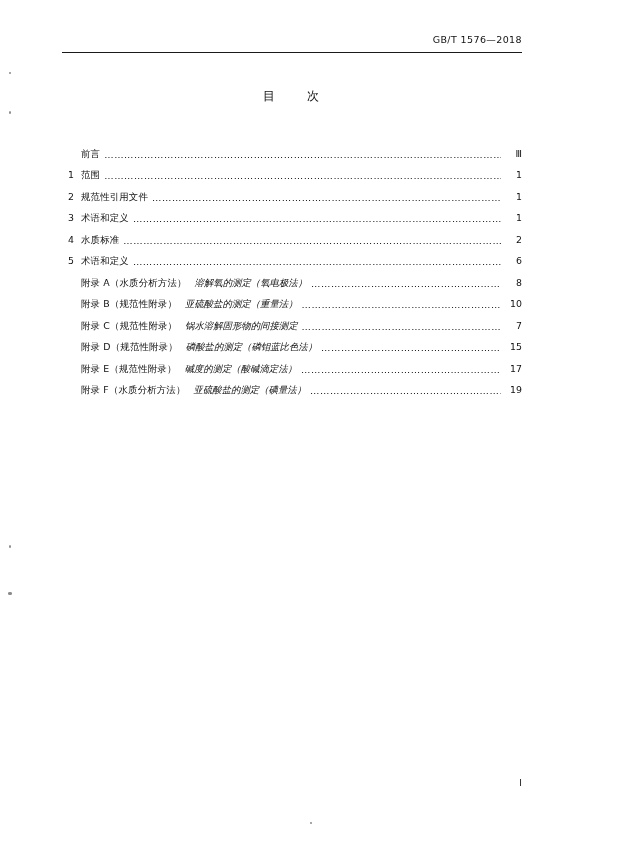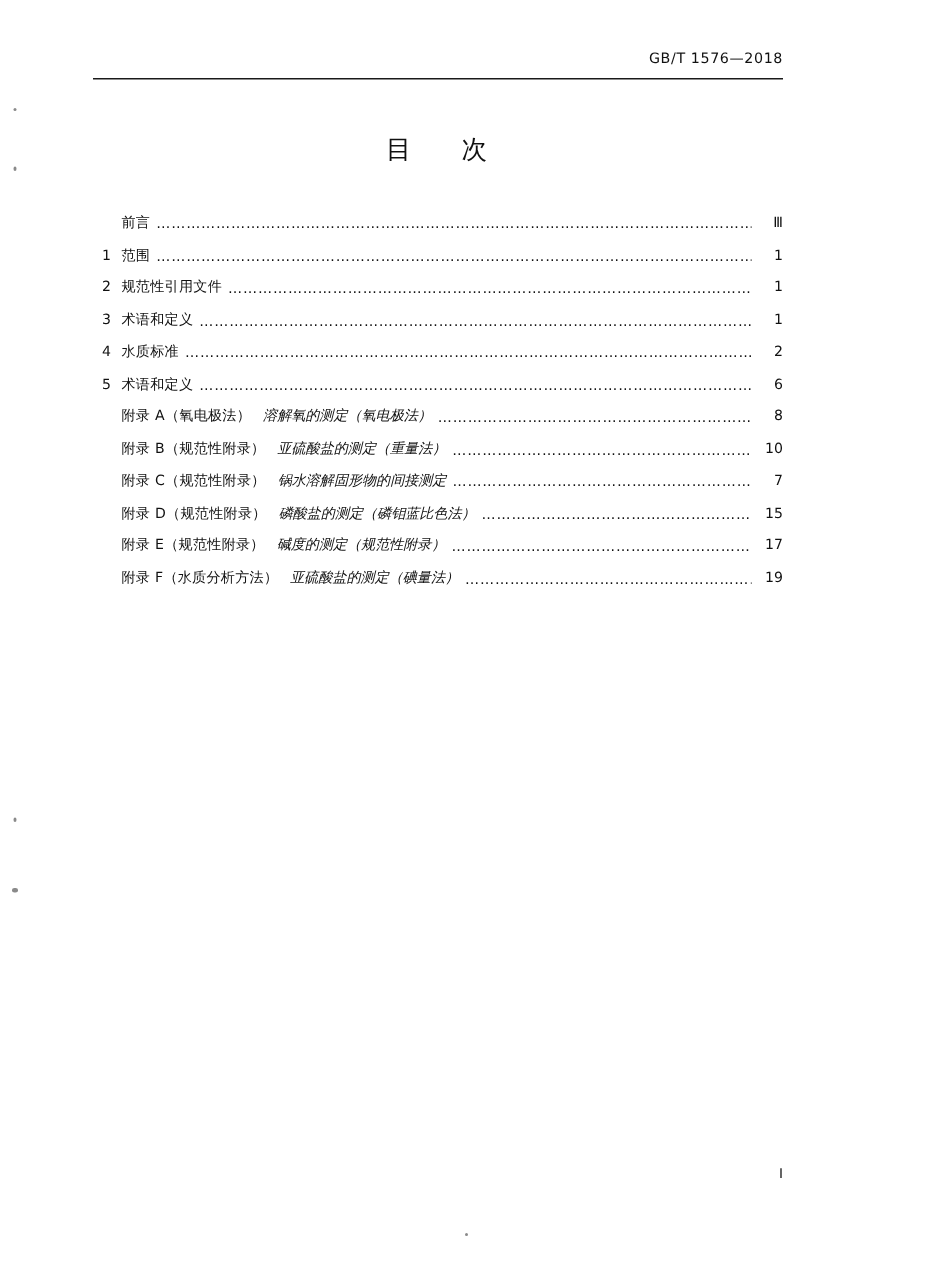--- a/index.html
+++ b/index.html
@@ -37,36 +37,36 @@
     top: 52px;
     height: 1px;
     background: #1a1a1a;
   }
   .doc-title {
     position: absolute;
     left: 0;
     right: 0;
     top: 88px;
     text-align: center;
-    font-size: 17px;
+    font-size: 12px;
     letter-spacing: 14px;
     text-indent: 14px;
     font-family: "DejaVu Serif", "Liberation Serif", serif;
     font-weight: normal;
     color: #111;
   }
   .toc {
     position: absolute;
     left: 68px;
     right: 60px;
     top: 138px;
   }
   .toc-row {
     display: flex;
-    align-items: center;
+    align-items: flex-end;
     font-size: 9.4px;
     line-height: 13px;
     height: 21.5px;
     color: #111;
     white-space: nowrap;
   }
   .toc-label {
     flex: 0 0 auto;
     letter-spacing: 0.2px;
   }
@@ -163,21 +163,21 @@
         <span class="pagenum">2</span>
       </div>
       <div class="toc-row">
         <span class="toc-num">5</span>
         <span class="toc-label">术语和定义</span>
         <span class="leader">………………………………………………………………………………………………………………………………………………………………………………………………………………………………………………………………………………………………………………………………</span>
         <span class="pagenum">6</span>
       </div>
       <div class="toc-row">
         <span class="toc-num"></span>
-        <span class="toc-label">附录 A（氧电极法）</span>
+        <span class="toc-label">附录 A（水质分析方法）</span>
         <span class="toc-desc">溶解氧的测定（氧电极法）</span>
         <span class="leader">………………………………………………………………………………………………………………………………………………………………………………………………………………………………………………………………………………………………………………………………</span>
         <span class="pagenum">8</span>
       </div>
       <div class="toc-row">
         <span class="toc-num"></span>
         <span class="toc-label">附录 B（规范性附录）</span>
         <span class="toc-desc">亚硫酸盐的测定（重量法）</span>
         <span class="leader">………………………………………………………………………………………………………………………………………………………………………………………………………………………………………………………………………………………………………………………………</span>
         <span class="pagenum">10</span>
@@ -192,21 +192,21 @@
       <div class="toc-row">
         <span class="toc-num"></span>
         <span class="toc-label">附录 D（规范性附录）</span>
         <span class="toc-desc">磷酸盐的测定（磷钼蓝比色法）</span>
         <span class="leader">………………………………………………………………………………………………………………………………………………………………………………………………………………………………………………………………………………………………………………………………</span>
         <span class="pagenum">15</span>
       </div>
       <div class="toc-row">
         <span class="toc-num"></span>
         <span class="toc-label">附录 E（规范性附录）</span>
-        <span class="toc-desc">碱度的测定（规范性附录）</span>
+        <span class="toc-desc">碱度的测定（酸碱滴定法）</span>
         <span class="leader">………………………………………………………………………………………………………………………………………………………………………………………………………………………………………………………………………………………………………………………………</span>
         <span class="pagenum">17</span>
       </div>
       <div class="toc-row">
         <span class="toc-num"></span>
         <span class="toc-label">附录 F（水质分析方法）</span>
         <span class="toc-desc">亚硫酸盐的测定（碘量法）</span>
         <span class="leader">………………………………………………………………………………………………………………………………………………………………………………………………………………………………………………………………………………………………………………………………</span>
         <span class="pagenum">19</span>
       </div>

